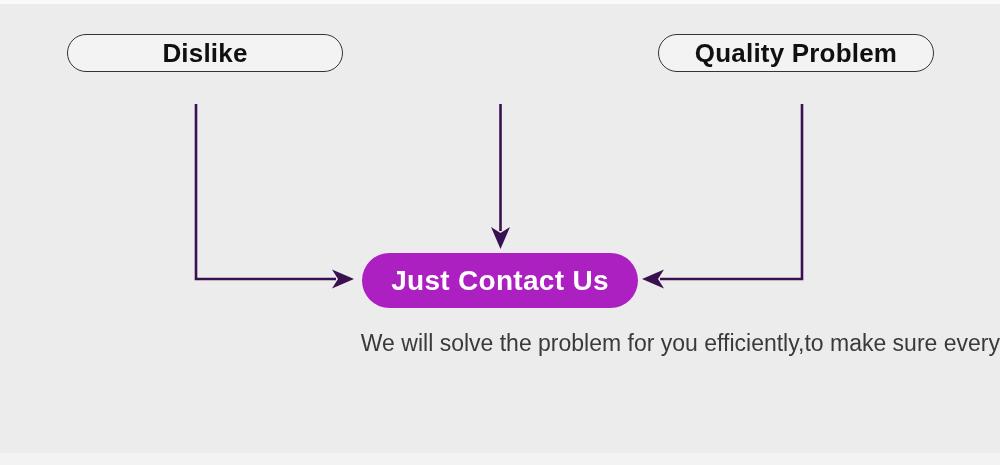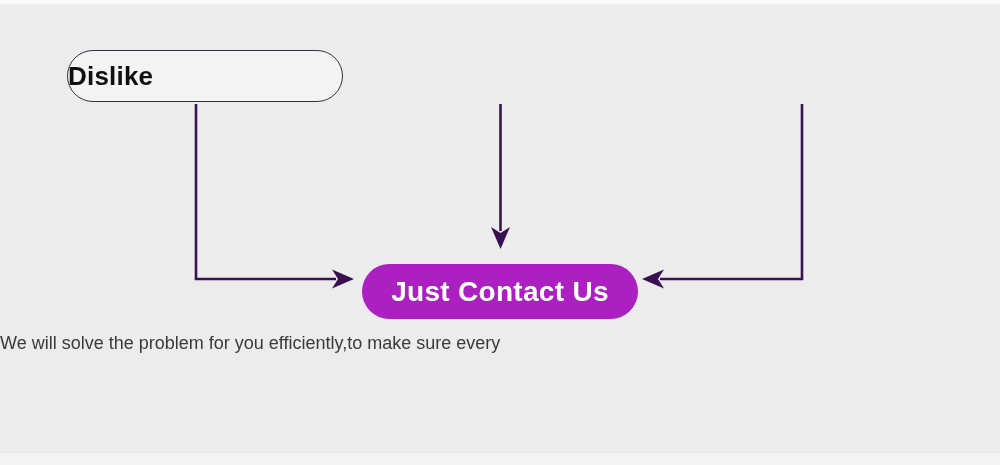--- a/index.html
+++ b/index.html
@@ -14,28 +14,29 @@
     overflow: hidden;
     font-family: "Liberation Sans", "DejaVu Sans", sans-serif;
     background: linear-gradient(
       #fafafa 0px, #fafafa 4px,
       #edecec 4px, #edecec 453px,
       #f4f3f3 453px, #f4f3f3 465px
     );
   }
   .node {
     position: absolute;
-    top: 50px;
-    height: 52px;
+    top: 34px;
+    height: 38px;
     box-sizing: border-box;
     background: #f4f3f3;
     border: 1.6px solid #35313b;
     border-radius: 28px;
     display: flex;
     align-items: center;
+    justify-content: center;
   }
   .node span {
     font-size: 26px;
     font-weight: 700;
     color: #101010;
     letter-spacing: 0.2px;
     white-space: nowrap;
   }
   .node-1 { left: 67px;  width: 276px; }
   .node-2 { left: 362px; width: 278px; }
@@ -46,21 +47,21 @@
     left: 0;
     top: 0;
     width: 1000px;
     height: 465px;
     pointer-events: none;
   }
 
   .cta {
     position: absolute;
     left: 362px;
-    top: 264px;
+    top: 253px;
     width: 276px;
     height: 55px;
     background: #ac1fc0;
     border-radius: 28px;
     display: flex;
     align-items: center;
     justify-content: center;
     cursor: pointer;
   }
   .cta span {
@@ -69,36 +70,39 @@
     color: #ffffff;
     letter-spacing: 0.3px;
     white-space: nowrap;
   }
 
   .caption {
     position: absolute;
     left: 0;
     top: 326px;
     width: 1000px;
-    text-align: left;
-    font-size: 18px;
+    text-align: right;
+    font-size: 23px;
     line-height: 34px;
     color: #3a3a3a;
   }
 </style>
 </head>
 <body>
 
 <div class="stage">
 
   <div class="node node-1">
     <span>Dislike</span>
   </div>
 
 
+  <div class="node node-3">
+    <span>Quality Problem</span>
+  </div>
 
   <svg class="connectors" viewBox="0 0 1000 465" xmlns="http://www.w3.org/2000/svg">
 
     <g>
       <path d="M196 104 L196 279 L336 279" fill="none" stroke="#3a1150" stroke-width="2.6"></path>
       <polygon points="354,279 332,269.5 338,279 332,288.5" fill="#3a1150"></polygon>
     </g>
 
     <g>
       <path d="M500.5 104 L500.5 231" fill="none" stroke="#3a1150" stroke-width="2.6"></path>

